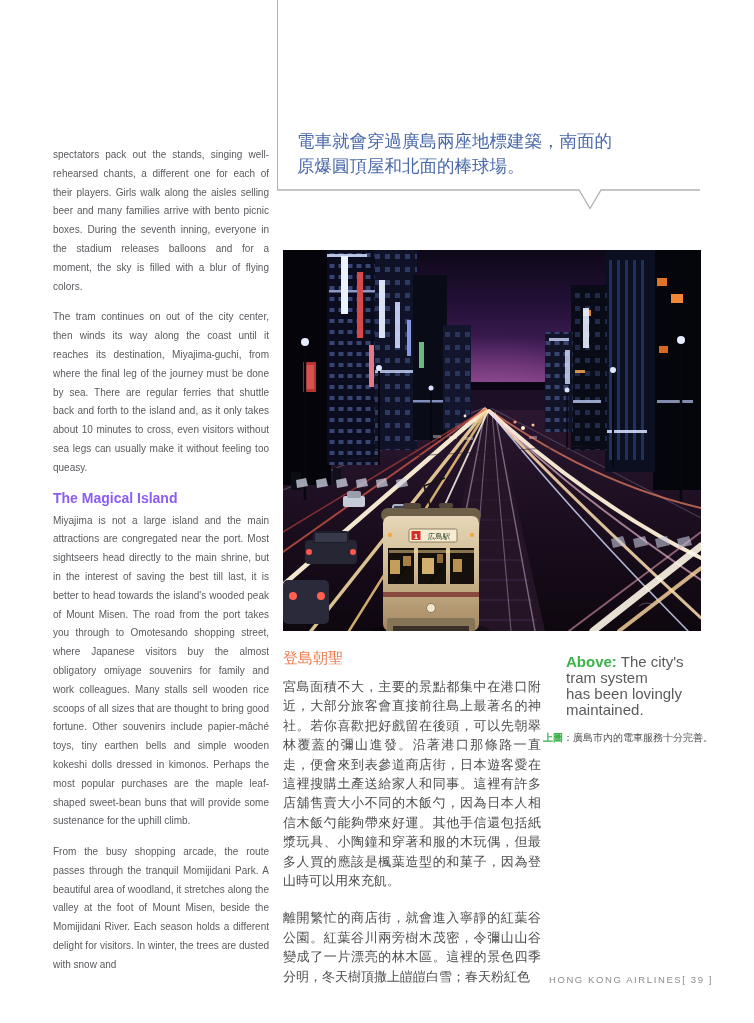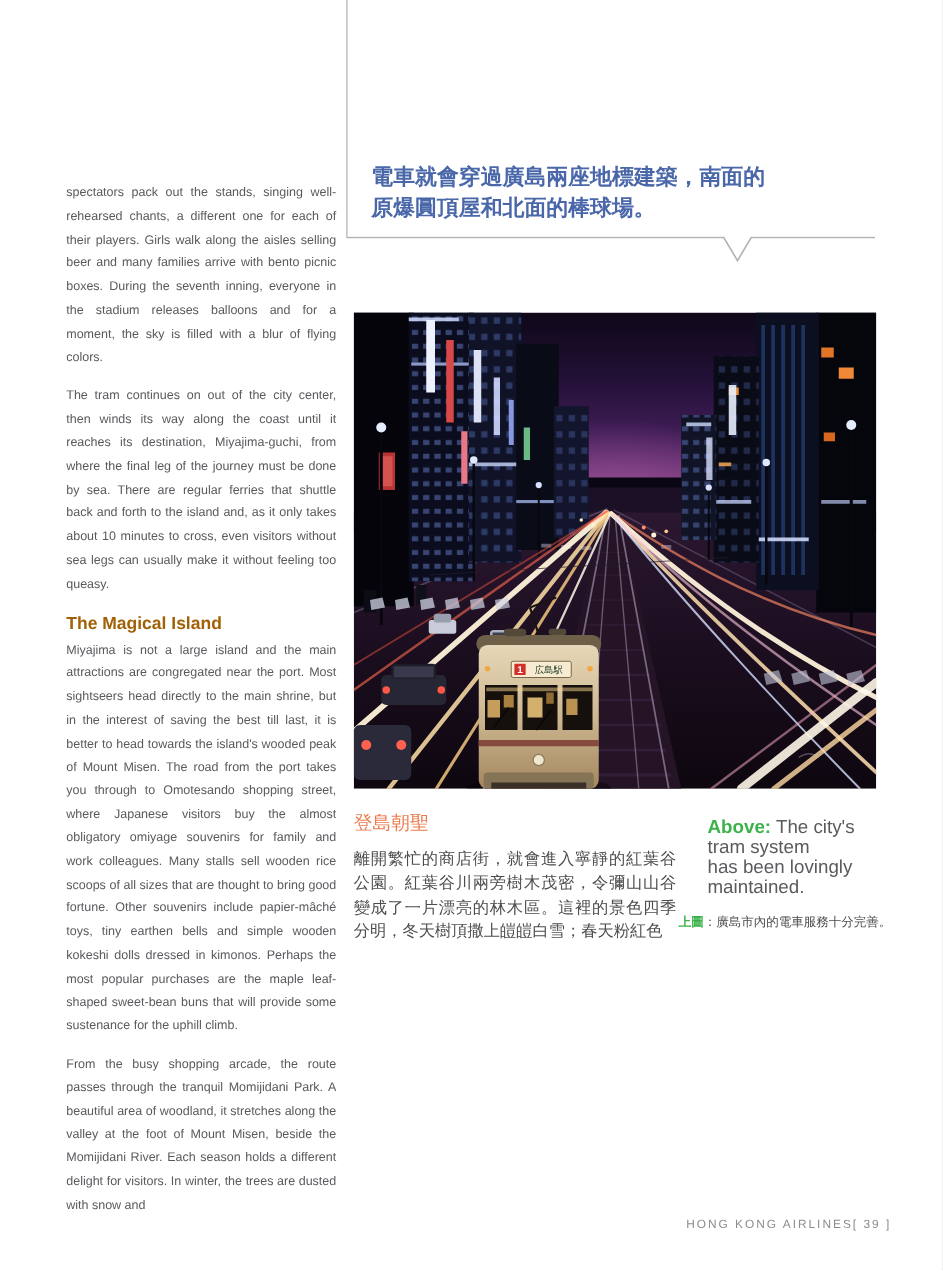--- a/index.html
+++ b/index.html
@@ -8,26 +8,26 @@
     background:#ffffff;overflow:hidden;
     font-family:"Liberation Sans",sans-serif;
   }
   .abs{position:absolute;}
   
   #quote-left-border{left:277px;top:0;height:190px;width:0;border-left:1.3px solid #b2b2b2;}
   #quote-notch{left:277px;top:189px;width:424px;height:22px;}
   #quote-en{left:297px;top:57px;width:402px;font-size:17.5px;line-height:23px;
     color:#4a68a9;white-space:pre-line;}
   #quote-zh{left:297px;top:129px;width:402px;font-size:17.5px;line-height:24.5px;
-    color:#4a68a9;white-space:pre-line;font-weight:bold;}
+    color:#4a68a9;white-space:pre-line;}
   
   #left-col{left:53px;top:146px;width:216px;}
   #left-col p{font-size:10px;line-height:18.8px;text-align:justify;
     color:#595a5e;margin:0 0 12px 0;}
-  #left-col h2{font-size:14px;font-weight:700;color:#a16207;margin:2px 0 6px 0;}
+  #left-col h2{font-size:14px;font-weight:700;color:#8b5cf6;margin:2px 0 6px 0;}
   .it{}
   
   #photo{left:283px;top:250px;width:418px;height:381px;}
   #photo svg{display:block;}
   
   #zh-col{left:283px;top:649px;width:258px;}
   #zh-col h3{font-size:15px;font-weight:400;color:#ed7b4e;margin:0 0 9px 0;}
   #zh-col p{font-size:13px;line-height:19.4px;text-align:justify;color:#4c4d4f;margin:0 0 18px 0;}
   
   #caption-en{left:566px;top:654px;width:148px;font-size:15px;line-height:16px;
@@ -283,20 +283,21 @@
         <rect x="104" y="368" width="88" height="13" rx="3" fill="#857455"></rect>
         <rect x="110" y="376" width="76" height="5" fill="#3a3028"></rect>
       </g>
 
       <path d="M356,356 q8,-6 16,0" stroke="#cdbfd8" stroke-width="1" fill="none" opacity=".35"></path>
     </svg>
   </div>
 
   <div class="abs" id="zh-col">
     <h3>登島朝聖</h3>
+    <p>宮島面積不大，主要的景點都集中在港口附近，大部分旅客會直接前往島上最著名的神社。若你喜歡把好戲留在後頭，可以先朝翠林覆蓋的彌山進發。沿著港口那條路一直走，便會來到表參道商店街，日本遊客愛在這裡搜購土產送給家人和同事。這裡有許多店舖售賣大小不同的木飯勺，因為日本人相信木飯勺能夠帶來好運。其他手信還包括紙漿玩具、小陶鐘和穿著和服的木玩偶，但最多人買的應該是楓葉造型的和菓子，因為登山時可以用來充飢。</p>
     <p>離開繁忙的商店街，就會進入寧靜的紅葉谷公園。紅葉谷川兩旁樹木茂密，令彌山山谷變成了一片漂亮的林木區。這裡的景色四季分明，冬天樹頂撒上皚皚白雪；春天粉紅色</p>
   </div>
 
   <div class="abs" id="caption-en"><span class="cap-label">Above:</span><span> The city's tram system
 has been lovingly maintained.</span></div>
   <div class="abs" id="caption-zh"><span class="cap-label">上圖</span><span>：廣島市內的電車服務十分完善。</span></div>
 
   <div class="abs" id="footer"><span>HONG KONG AIRLINES</span><span class="pgref">[ 39 ]</span></div>
 
 </div>

